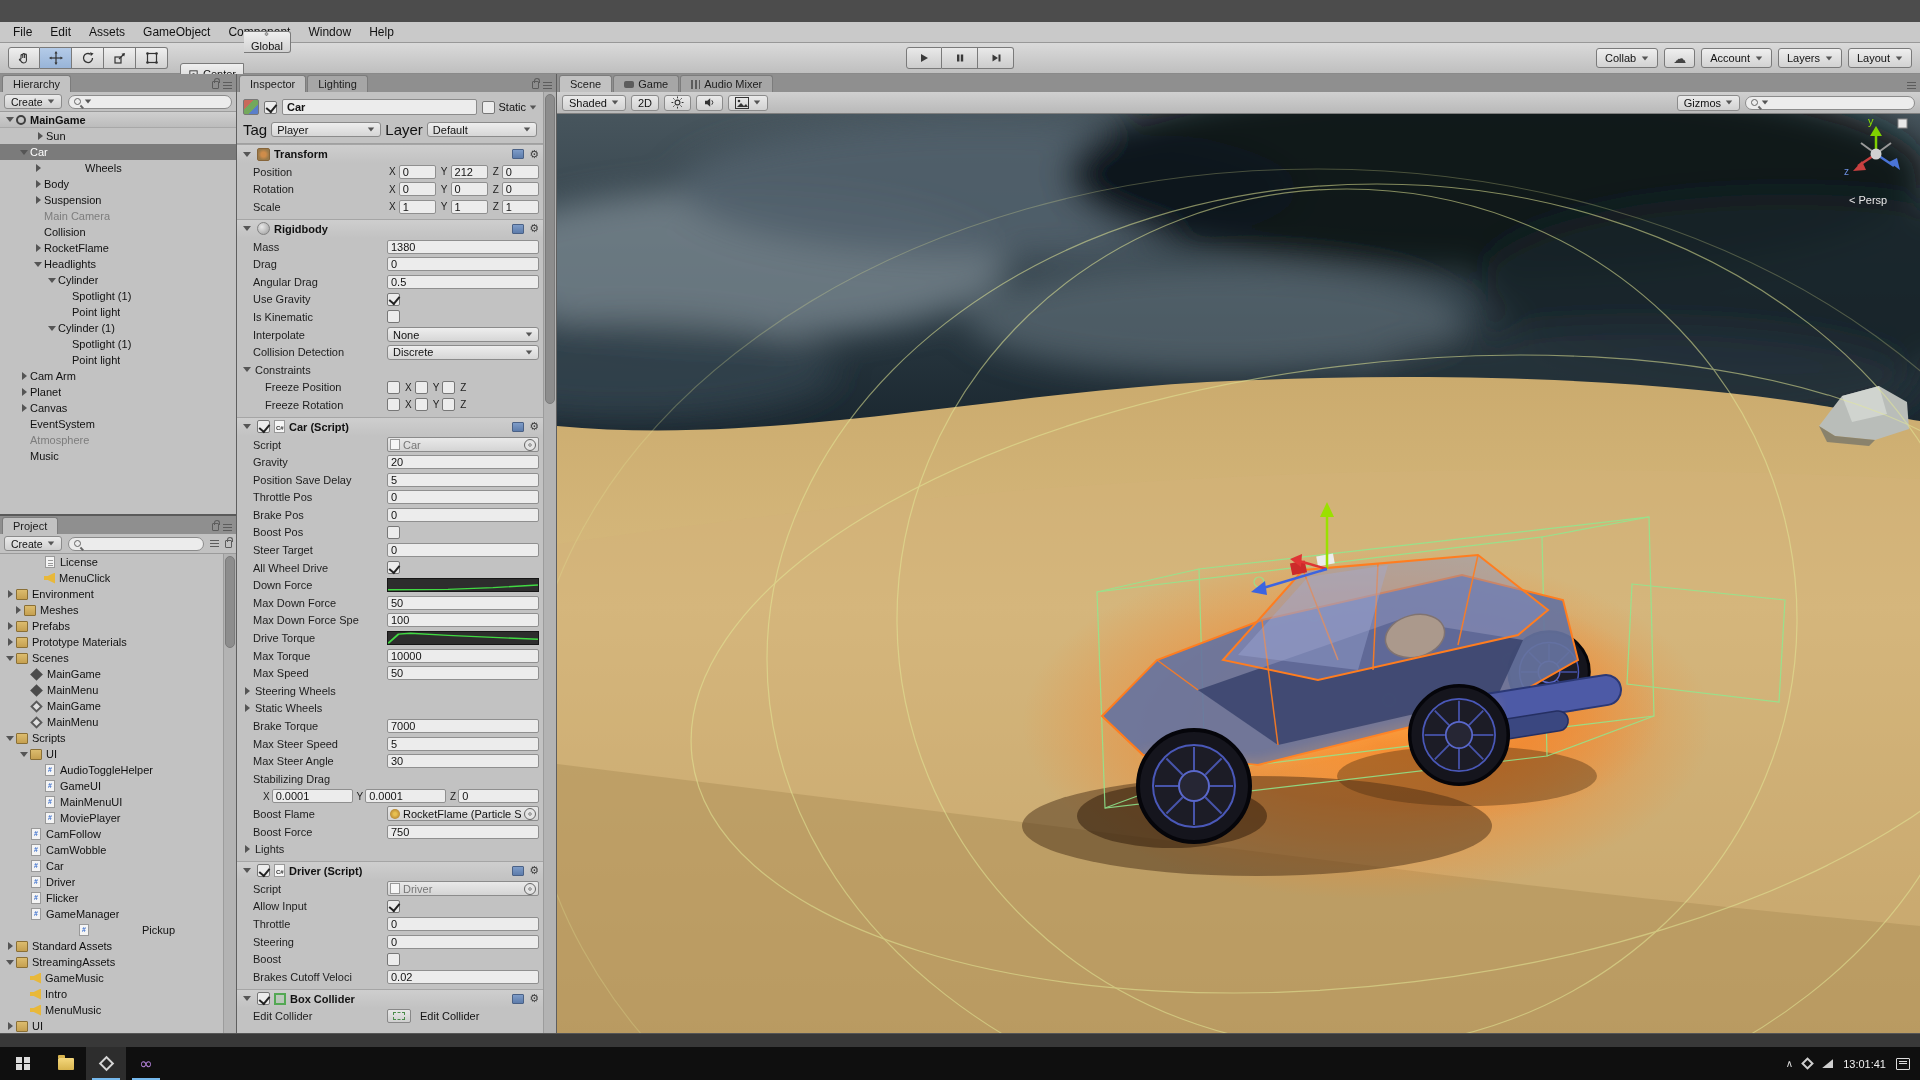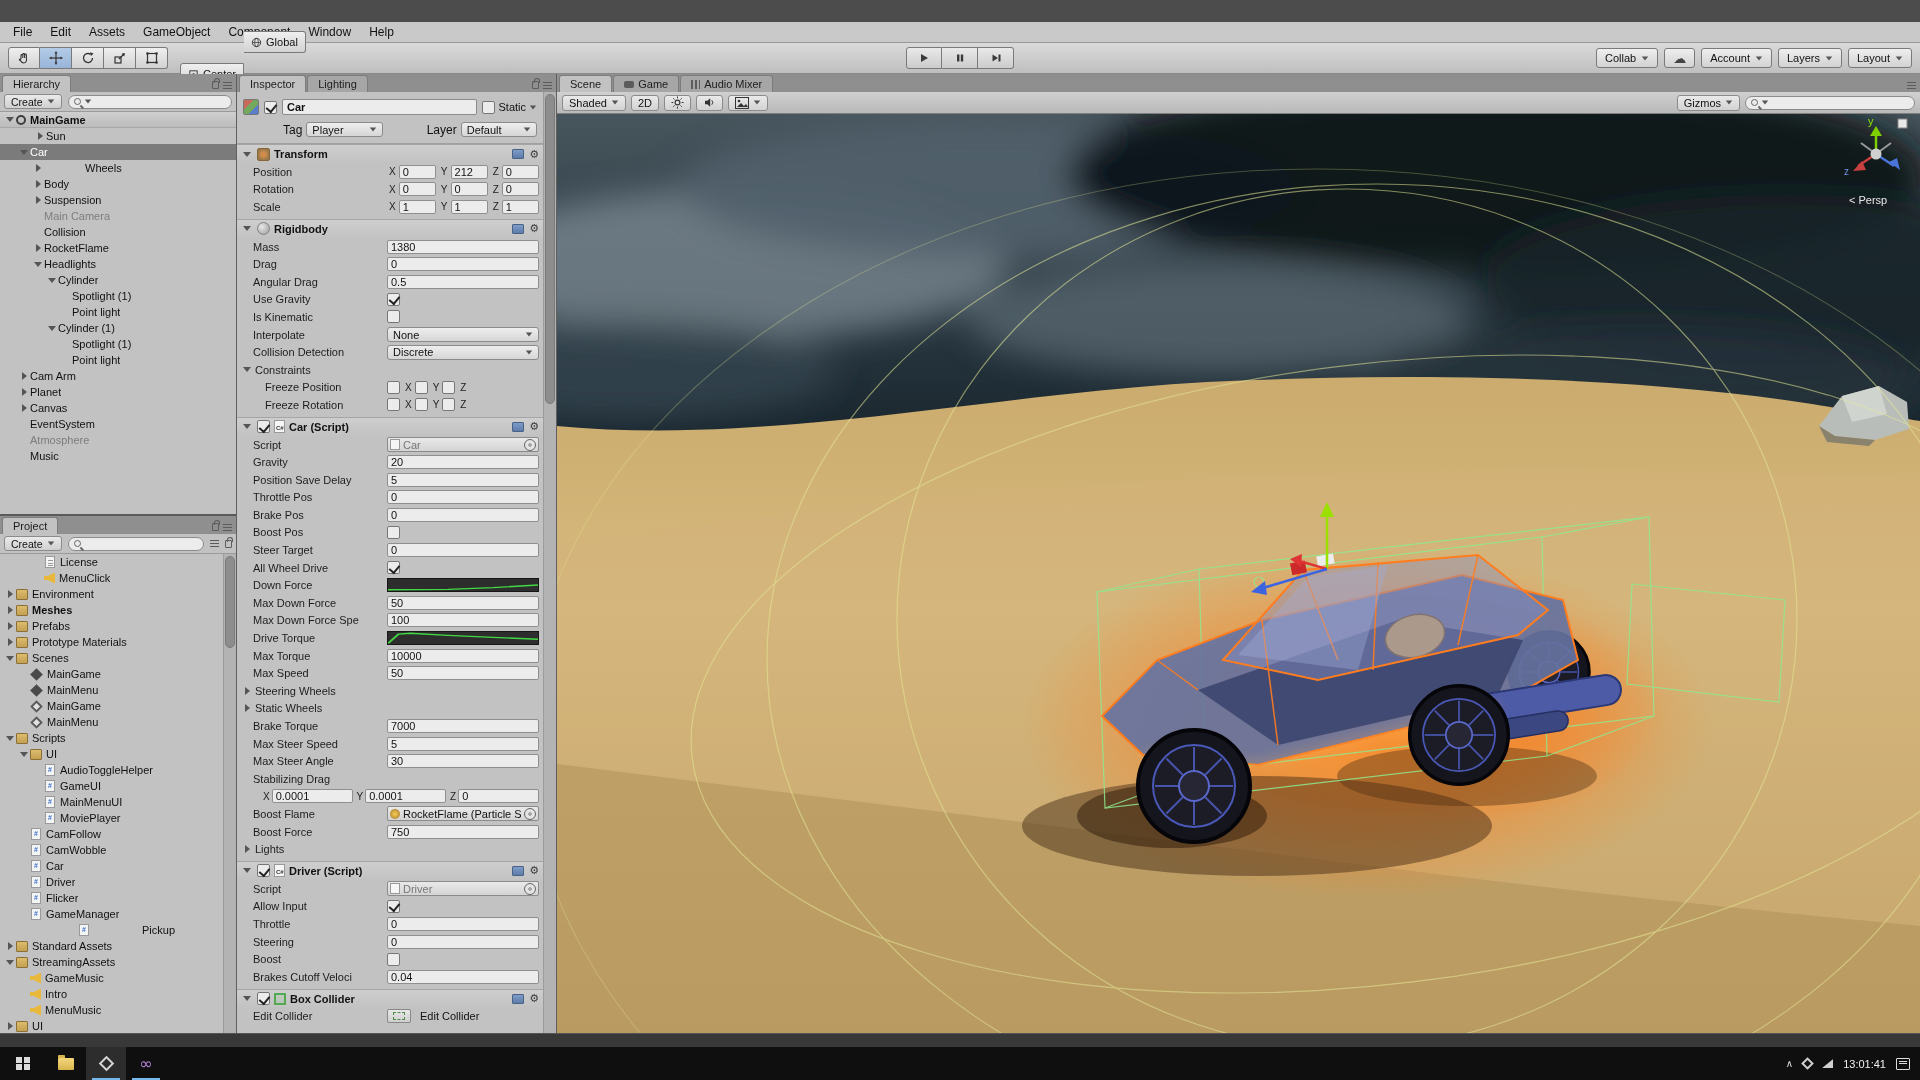--- a/index.html
+++ b/index.html
@@ -23,21 +23,21 @@
 
 .toolbar{position:absolute;top:43px;left:0;width:100%;height:31px;background:linear-gradient(#dadada,#bfbfbf);border-bottom:1px solid #8a8a8a;display:flex;align-items:center;padding:0 8px;}
 .toolgroup{display:flex;}
 .toolbtn{width:32px;height:22px;background:linear-gradient(#efefef,#d2d2d2);border:1px solid #7a7a7a;border-left:none;display:flex;align-items:center;justify-content:center;}
 .toolbtn:first-child{border-left:1px solid #7a7a7a;border-radius:3px 0 0 3px;}
 .toolbtn:last-child{border-radius:0 3px 3px 0;}
 .toolbtn.active{background:linear-gradient(#b4cbe8,#98b4d8);}
 .pivotgroup{display:flex;margin-left:12px;}
 .pbtn{height:22px;padding:0 7px;display:flex;align-items:center;gap:4px;background:linear-gradient(#efefef,#d2d2d2);border:1px solid #7a7a7a;border-left:none;font-size:11px;}
 .pbtn:first-child{border-left:1px solid #7a7a7a;border-radius:3px 0 0 3px;margin-top:32px;}
-.pbtn:last-child{border-radius:0 3px 3px 0;}
+.pbtn:last-child{border-radius:0 3px 3px 0;flex-direction:column;}
 .playgroup{position:absolute;left:50%;transform:translateX(-50%);display:flex;}
 .playbtn{width:36px;height:22px;background:linear-gradient(#e9e9e9,#cccccc);border:1px solid #7a7a7a;border-left:none;display:flex;align-items:center;justify-content:center;}
 .playbtn:first-child{border-left:1px solid #7a7a7a;border-radius:3px 0 0 3px;}
 .playbtn:last-child{border-radius:0 3px 3px 0;}
 .rightgroup{margin-left:auto;display:flex;gap:6px;align-items:center;}
 .tbtn{height:20px;padding:0 8px;background:linear-gradient(#efefef,#d2d2d2);border:1px solid #7a7a7a;border-radius:3px;display:flex;align-items:center;gap:5px;font-size:11px;}
 .cloud-glyph{font-family:"DejaVu Sans",sans-serif;font-size:13px;color:#444;line-height:1;}
 
 
 .tri{display:inline-block;width:0;height:0;flex:none;}
@@ -89,21 +89,21 @@
 
 
 .inspector-col{width:320px;background:#c2c2c2;border-right:1px solid #5f5f5f;display:flex;flex-direction:column;flex:none;position:relative;}
 .insp-body{flex:1;overflow:hidden;padding-right:13px;position:relative;}
 .insp-head{border-bottom:1px solid #a0a0a0;padding:5px 6px;}
 .ih-row1{display:flex;align-items:center;gap:5px;height:20px;}
 .go-icon{width:16px;height:16px;flex:none;background:linear-gradient(135deg,#c96a5a 0 34%,#74a85c 34% 67%,#5a7ec9 67%);border-radius:2px;border:1px solid #777;}
 .namefield{flex:1;height:16px;background:#ececec;border:1px solid #8b8b8b;border-radius:2px;padding:0 4px;font-weight:bold;line-height:14px;overflow:hidden;}
 .static-wrap{display:flex;align-items:center;gap:3px;flex:none;}
 .ih-row2{display:flex;align-items:center;gap:4px;height:17px;margin-top:4px;}
-.ih-lab{font-size:12px;flex:none;margin-left:40px;}
+.ih-lab{font-size:15px;flex:none;}
 .dropf{height:15px;background:linear-gradient(#eeeeee,#d6d6d6);border:1px solid #8b8b8b;border-radius:3px;display:flex;align-items:center;padding:0 5px;gap:4px;font-size:11px;min-width:0;}
 .dropf .dtext{flex:1;overflow:hidden;white-space:nowrap;}
 .dropf.grow{flex:1;}
 .component{border-top:1px solid #a5a5a5;padding-bottom:3px;}
 .comp-header{height:18px;display:flex;align-items:center;gap:4px;padding:0 4px;background:linear-gradient(#cecece,#c2c2c2);}
 .ctitle{font-weight:bold;font-size:11px;flex:1;overflow:hidden;white-space:nowrap;}
 .cicon{width:13px;height:13px;flex:none;}
 .ci-transform{background:radial-gradient(circle,#cf8c4a 30%,#9a7a4a 70%);border:1px solid #87653a;border-radius:2px;}
 .ci-rigidbody{background:radial-gradient(circle at 35% 35%,#e8e8e8,#9a9a9a);border-radius:50%;border:1px solid #828282;}
 .ci-script{background:#f6f6f6;border:1px solid #999;width:11px;height:13px;position:relative;}
@@ -462,21 +462,21 @@
               <span class="ticon icon-audio"></span>
               <span class="tlabel">MenuClick</span>
             </div>
             <div class="tree-row" style="padding-left: 4px;">
               <span class="arrow">
                 <span class="tri tri-r"></span>
               </span>
               <span class="ticon icon-folder"></span>
               <span class="tlabel">Environment</span>
             </div>
-            <div class="tree-row" style="padding-left: 4px; font-weight: bold;">
+            <div class="tree-row" style="padding-left: 12px;">
               <span class="arrow">
                 <span class="tri tri-r"></span>
               </span>
               <span class="ticon icon-folder"></span>
               <span class="tlabel">Meshes</span>
             </div>
             <div class="tree-row" style="padding-left: 4px;">
               <span class="arrow">
                 <span class="tri tri-r"></span>
               </span>
@@ -1019,21 +1019,21 @@
               </div>
               <div class="irow">
                 <span class="ilabel">Boost</span>
                 <span class="ival">
                   <span class="cb"></span>
                 </span>
               </div>
               <div class="irow">
                 <span class="ilabel">Brakes Cutoff Veloci</span>
                 <span class="ival">
-                  <span class="txt">0.04</span>
+                  <span class="txt">0.02</span>
                 </span>
               </div>
             </section>
             <section class="component">
               <div class="comp-header">
                 <span class="arrow">
                   <span class="tri tri-d"></span>
                 </span>
                 <span class="cb on"></span>
                 <span class="cicon ci-collider"></span>

